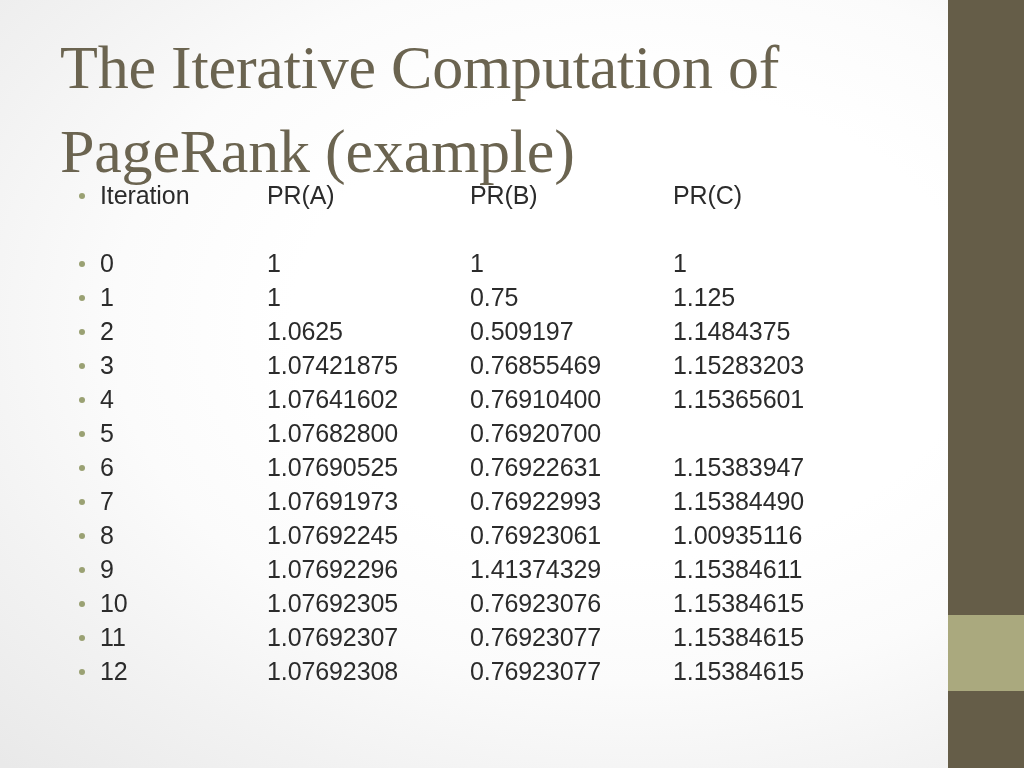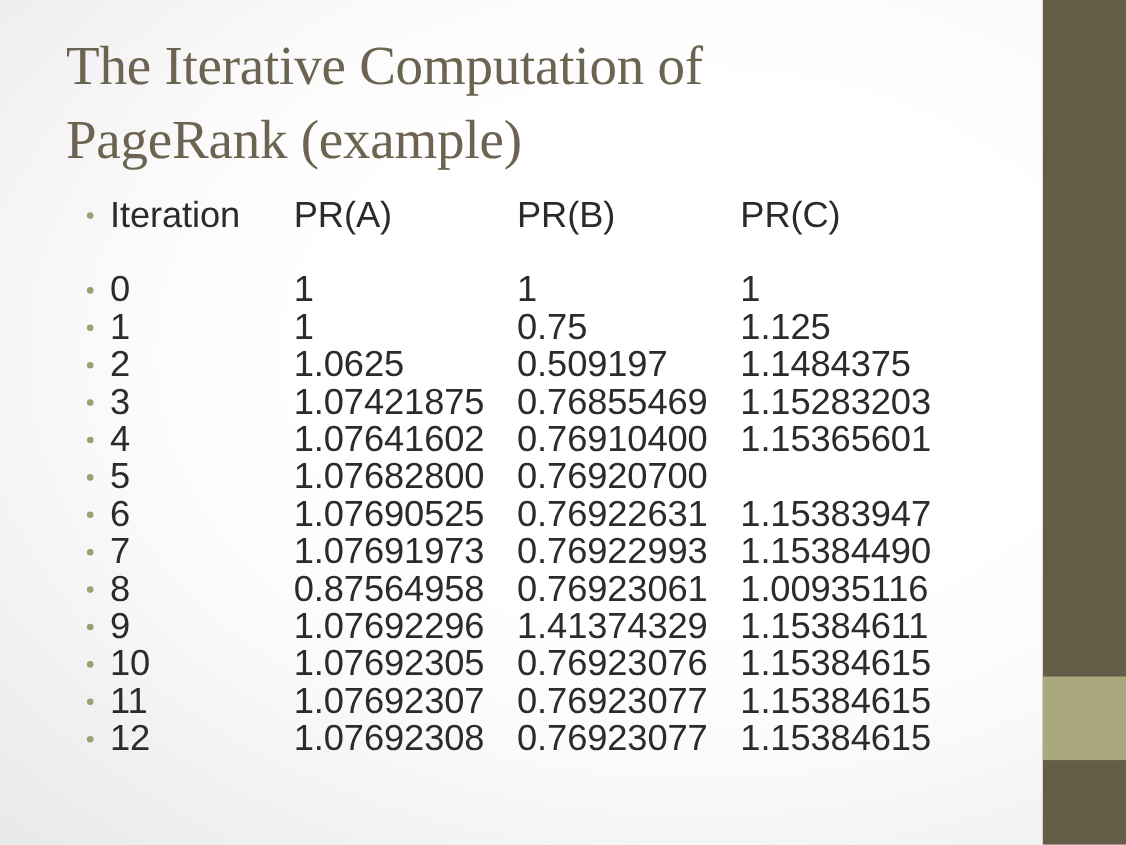--- a/index.html
+++ b/index.html
@@ -39,40 +39,40 @@
     height: 76px;
   }
 
   
   #title {
     position: absolute;
     left: 60px;
     top: 26px;
     width: 760px;
     font-family: "Liberation Serif", "DejaVu Serif", serif;
-    font-size: 50px;
+    font-size: 62px;
     line-height: 1.35;
     letter-spacing: -0.2px;
     color: #6b6450;
     white-space: pre-line;
   }
 
   
   #body-list {
     position: absolute;
     left: 0;
     top: 178px;
     width: 900px;
   }
 
   .row {
     position: relative;
     height: 34px;
     line-height: 34px;
-    font-size: 33px;
+    font-size: 25px;
     color: #2b2b2b;
     letter-spacing: -0.1px;
     text-decoration: underline;
   }
   .row.spacer {
     height: 34px;
   }
 
   .bullet {
     position: absolute;
@@ -164,21 +164,21 @@
         <div class="row">
           <span class="bullet" style="background: rgb(154, 161, 115);"></span>
           <span class="c0">7</span>
           <span class="c1">1.07691973</span>
           <span class="c2">0.76922993</span>
           <span class="c3">1.15384490</span>
         </div>
         <div class="row">
           <span class="bullet" style="background: rgb(154, 161, 115);"></span>
           <span class="c0">8</span>
-          <span class="c1">0.87564958</span>
+          <span class="c1">1.07692245</span>
           <span class="c2">0.76923061</span>
           <span class="c3">1.00935116</span>
         </div>
         <div class="row">
           <span class="bullet" style="background: rgb(154, 161, 115);"></span>
           <span class="c0">9</span>
           <span class="c1">1.07692296</span>
           <span class="c2">1.41374329</span>
           <span class="c3">1.15384611</span>
         </div>

